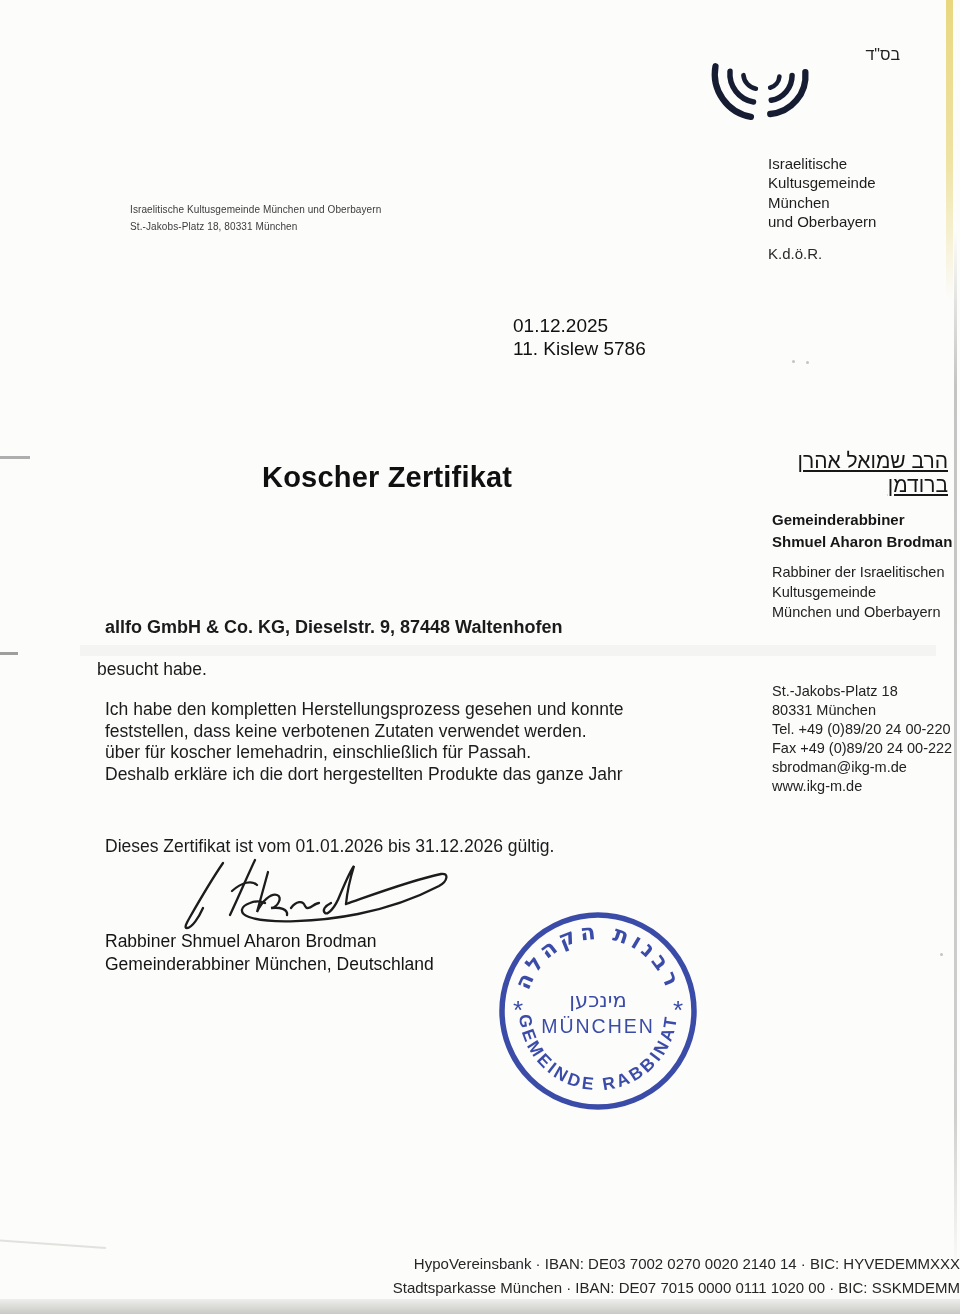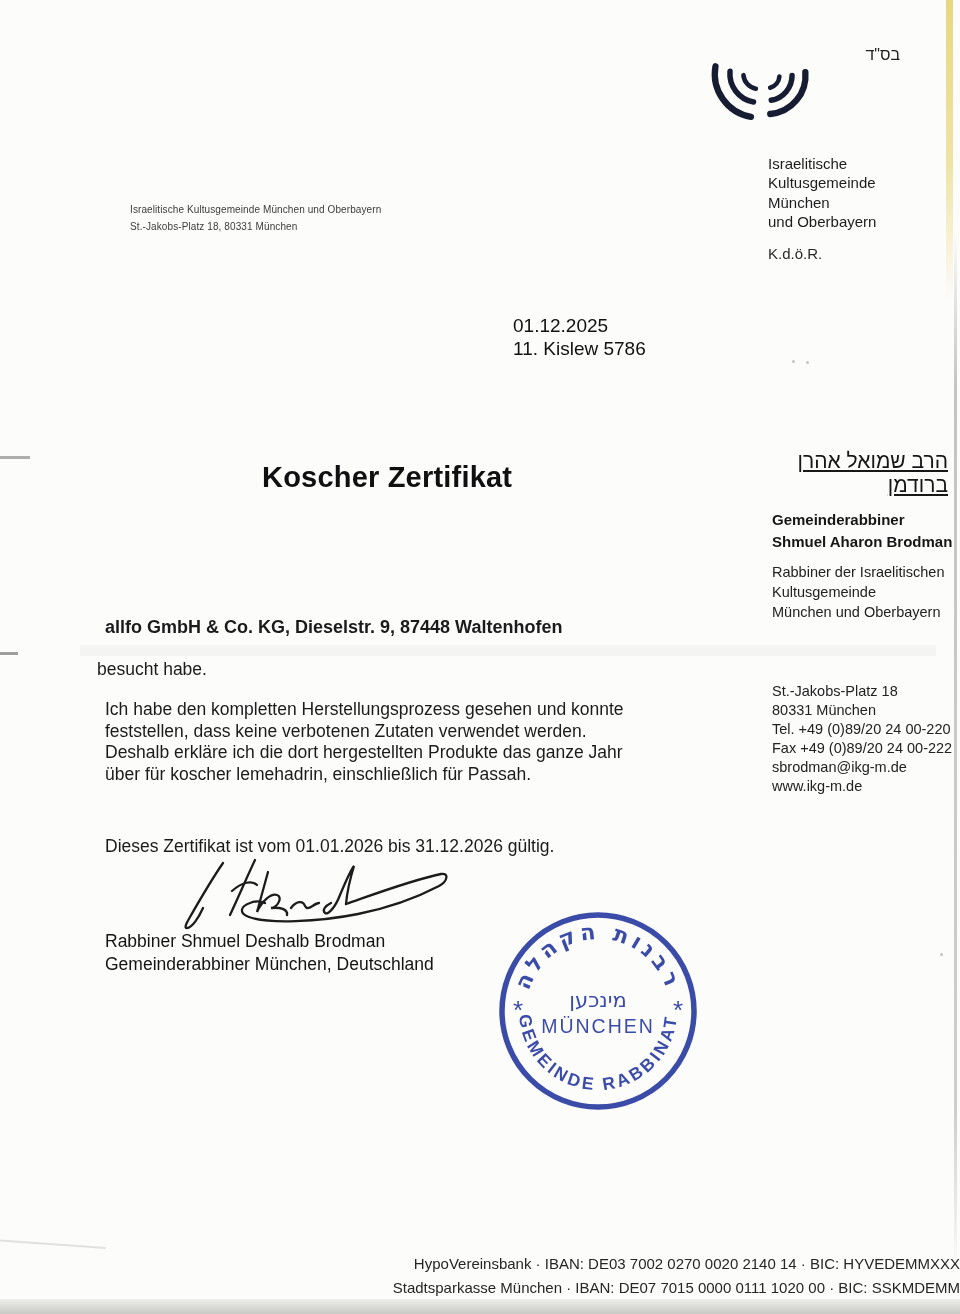--- a/index.html
+++ b/index.html
@@ -116,40 +116,40 @@
     <div>sbrodman@ikg-m.de</div>
     <div>www.ikg-m.de</div>
   </div>
 
   <div class="abs b-company">allfo GmbH &amp; Co. KG, Dieselstr. 9, 87448 Waltenhofen</div>
   <div class="abs b-visited">besucht habe.</div>
 
   <div class="abs b-para">
     <div>Ich habe den kompletten Herstellungsprozess gesehen und konnte</div>
     <div>feststellen, dass keine verbotenen Zutaten verwendet werden.</div>
+    <div>über für koscher lemehadrin, einschließlich für Passah.</div>
     <div>Deshalb erkläre ich die dort hergestellten Produkte das ganze Jahr</div>
-    <div>über für koscher lemehadrin, einschließlich für Passah.</div>
   </div>
 
   <div class="abs b-valid">Dieses Zertifikat ist vom 01.01.2026 bis 31.12.2026 gültig.</div>
 
   <svg class="abs sig-svg" width="300" height="90" viewBox="0 0 300 90">
     <g fill="none" stroke="#1c1c1c" stroke-width="2.3" stroke-linecap="round">
       <path d="M 73,12 C 62,28 48,52 40,66 C 36,73 34,77 37,77 C 42,77 49,66 53,57"></path>
       <path d="M 105,9 C 97,26 88,47 80,64"></path>
       <path d="M 82,40 C 92,31 102,29 107,34"></path>
       <path d="M 118,21 C 114,36 110,50 107,61 C 112,50 121,42 127,44 C 133,46 128,56 121,57 C 130,56 138,58 137,64"></path>
       <path d="M 141,57 C 146,50 153,49 155,55 C 158,61 164,52 169,52"></path>
       <path d="M 181,52 C 175,55 172,59 175,62 C 178,64 185,57 190,44 C 196,30 200,20 204,15 C 200,28 197,42 196,53"></path>
       <path d="M 196,53 C 222,44 262,29 291,23 C 299,21.5 298,30 289,35 C 268,46 238,57 208,63 C 168,71 118,73 99,66 C 88,62 91,55 100,52 C 105,50 111,50 115,52"></path>
     </g>
   </svg>
 
   <div class="abs sig-name">
-    <div>Rabbiner Shmuel Deshalb Brodman</div>
+    <div>Rabbiner Shmuel Aharon Brodman</div>
     <div>Gemeinderabbiner München, Deutschland</div>
   </div>
 
   <svg class="abs stamp-svg" width="212" height="212" viewBox="-106 -106 212 212">
     <defs>
       <path id="arcTop" d="M -72,0 A 72,72 0 0 1 72,0"></path>
       <path id="arcBottom" d="M -79,0 A 79,79 0 0 0 79,0"></path>
     </defs>
     <g fill="#2b3da2">
       <circle cx="0" cy="0" r="96" fill="none" stroke="#2b3da2" stroke-width="5.5"></circle>

